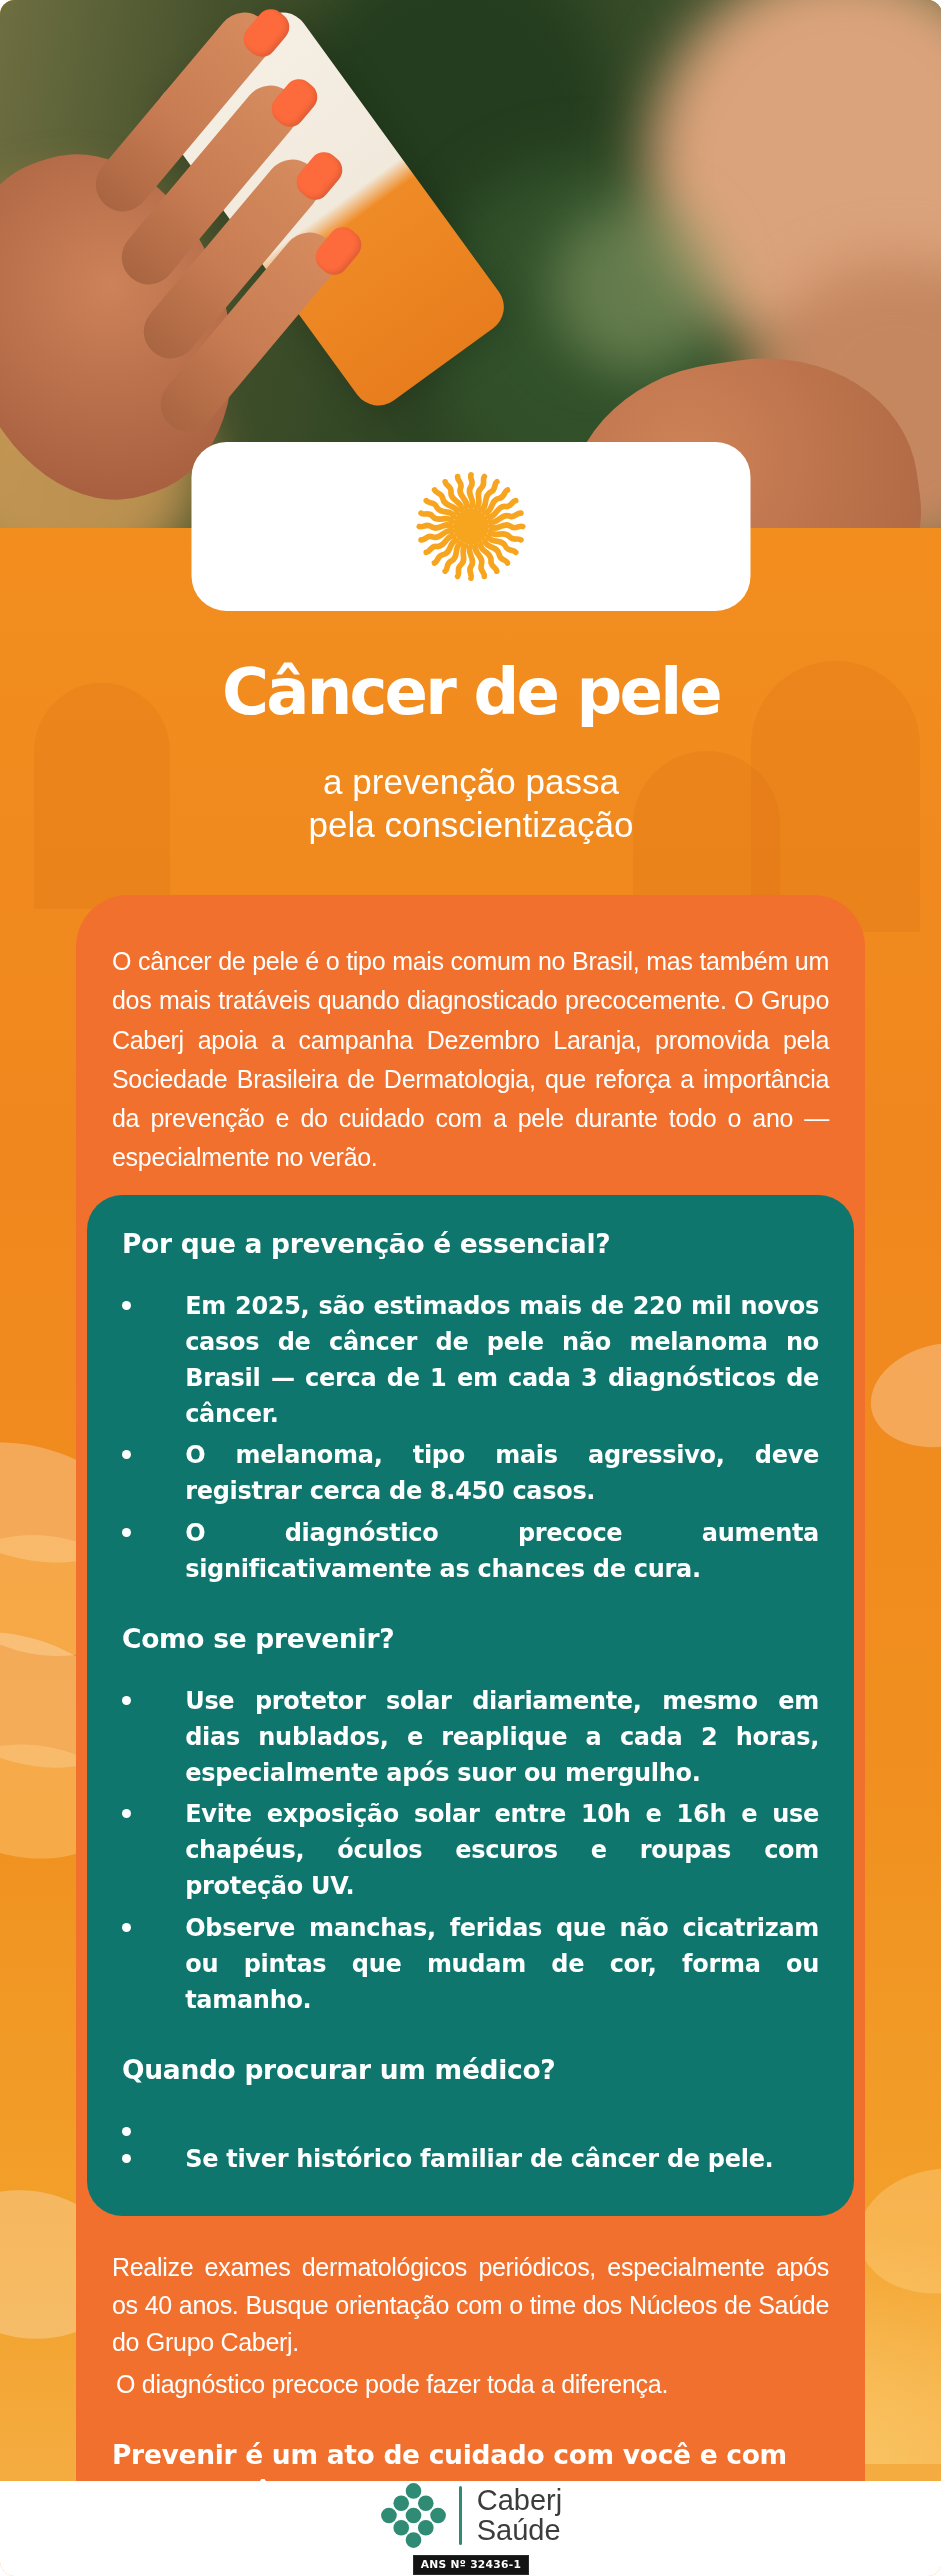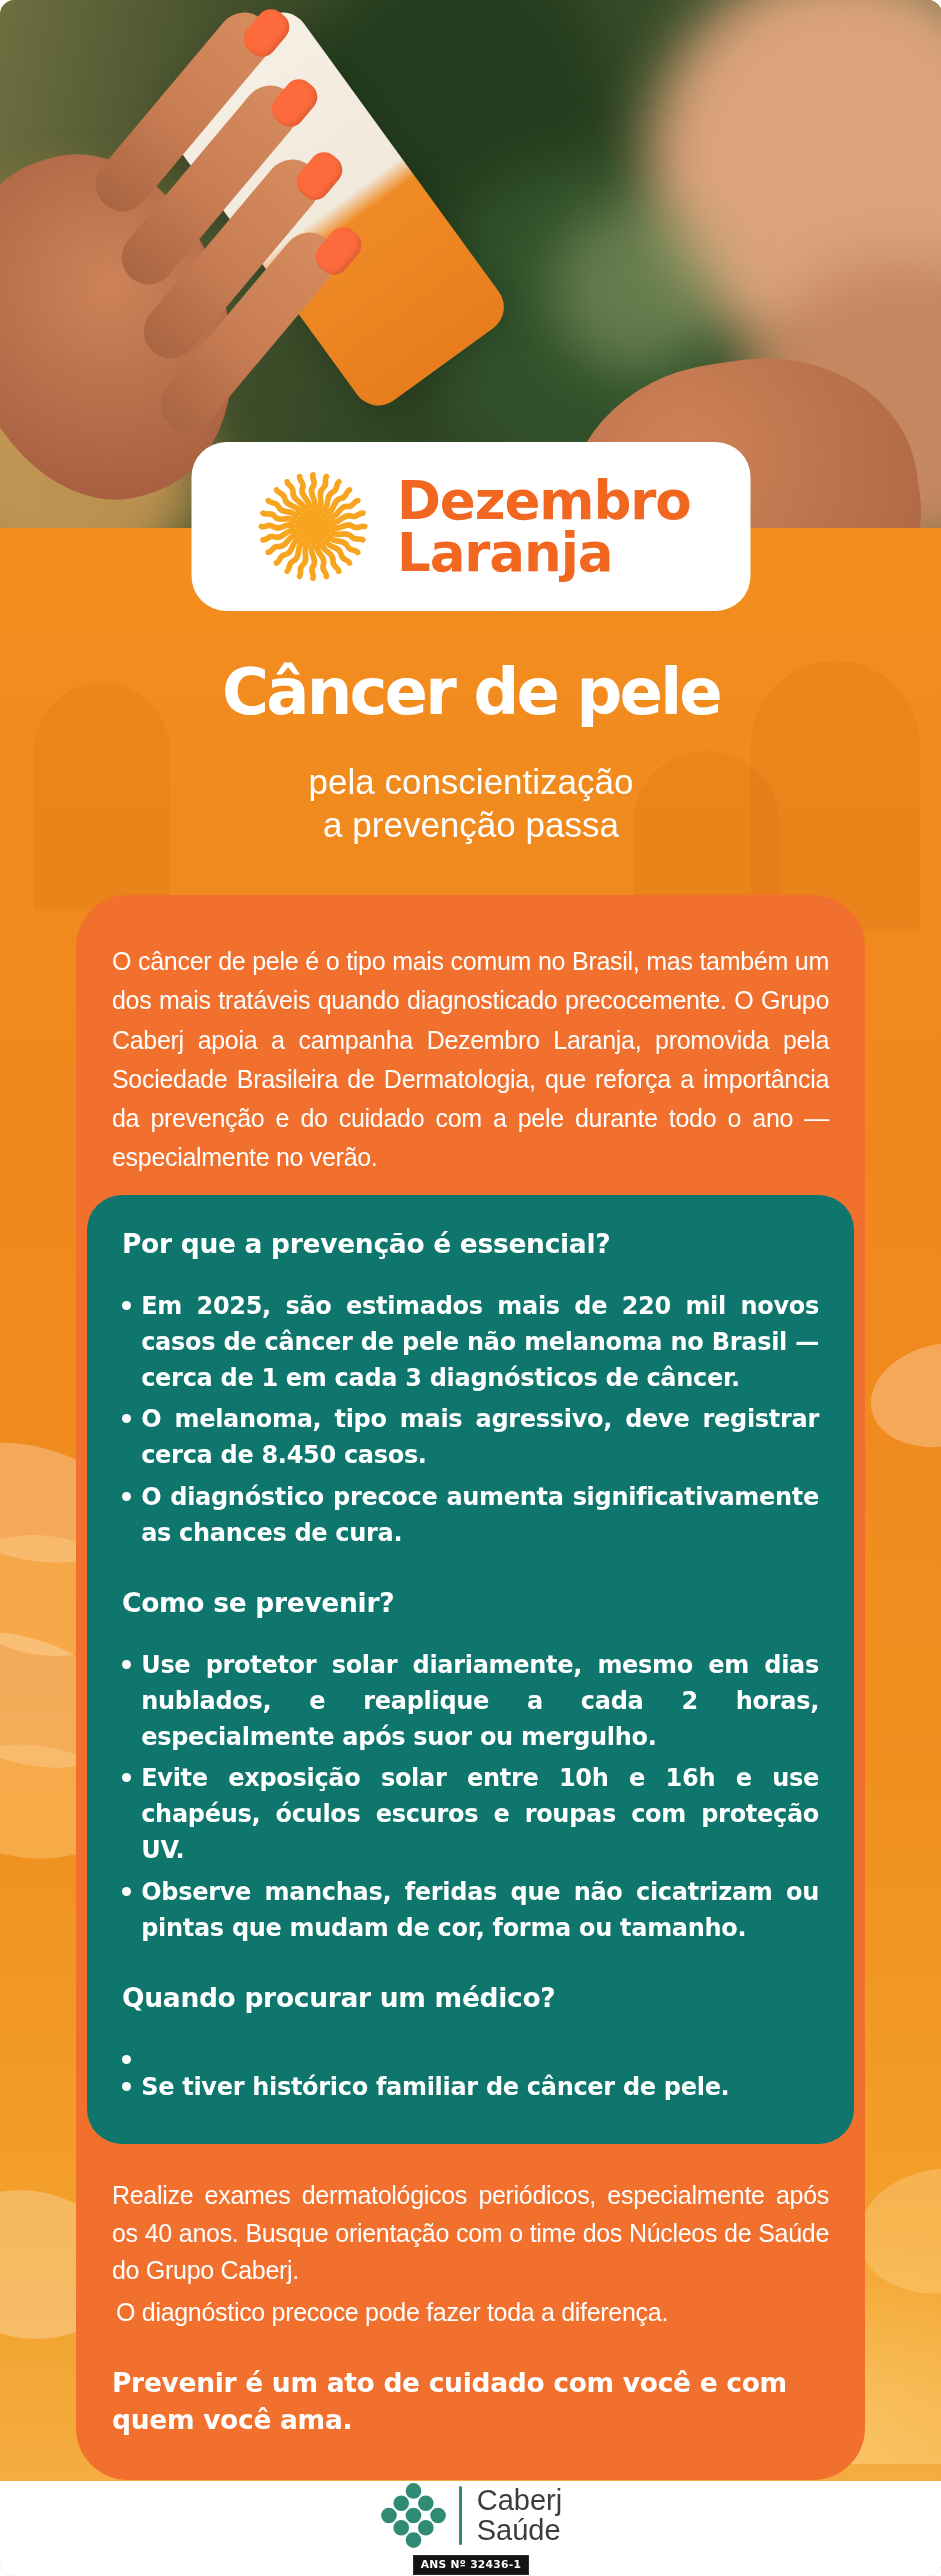--- a/index.html
+++ b/index.html
@@ -51,21 +51,21 @@
         padding:47px 36px 42px;box-sizing:border-box;color:#fff;}
   .intro{font-size:25px;line-height:1.57;text-align:justify;letter-spacing:-0.3px;margin:0;}
   .inner{background:#0f766e;border-radius:35px;margin:17px -25px 0;padding:33px 35px 33px;}
   .sec-heading{font-family:"DejaVu Sans",sans-serif;font-weight:bold;font-size:26.5px;
                letter-spacing:-0.3px;margin:0;}
   .sec{margin:0;}
   .sec + .sec{margin-top:36px;}
   ul.blist{list-style:none;margin:29px 0 0;padding:0;}
   ul.blist li{display:flex;align-items:flex-start;margin:0 0 5.6px;
               font-family:"DejaVu Sans",sans-serif;font-weight:bold;font-size:24px;
-              line-height:1.5;text-align:justify;letter-spacing:-0.3px;}
+              line-height:1.5;text-align:justify;letter-spacing:-0.3px;gap:44px;}
   .dot{flex:0 0 auto;width:9px;height:9px;border-radius:50%;background:#fff;margin:13px 10.2px 0 0;}
   .outro{margin:33px 0 0;font-size:25px;line-height:1.5;text-align:justify;letter-spacing:-0.3px;}
   .outro-p2{margin:4px;font-size:25px;line-height:1.5;letter-spacing:-0.3px;}
   .closing{margin:33px 0 0;font-family:"DejaVu Sans",sans-serif;font-weight:bold;
            font-size:26.5px;line-height:1.4;letter-spacing:-0.3px;}
   
   .footer{position:absolute;left:0;bottom:0;width:100%;height:95px;background:#ffffff;
           display:flex;flex-direction:column;align-items:center;justify-content:center;}
   .lockup{display:flex;align-items:center;}
   .divider{width:2.8px;height:59px;background:#2f8b74;margin:0 14.7px 0 12.4px;border-radius:1.7px;}
@@ -142,30 +142,26 @@
         <use href="#ray" transform="rotate(240 50 50)"></use>
         <use href="#ray" transform="rotate(255 50 50)"></use>
         <use href="#ray" transform="rotate(270 50 50)"></use>
         <use href="#ray" transform="rotate(285 50 50)"></use>
         <use href="#ray" transform="rotate(300 50 50)"></use>
         <use href="#ray" transform="rotate(315 50 50)"></use>
         <use href="#ray" transform="rotate(330 50 50)"></use>
         <use href="#ray" transform="rotate(345 50 50)"></use>
       </g>
     </svg>
-    <div class="badge-text">
-      <div>Dezembro</div>
-      <div>Laranja</div>
-    </div>
   </div>
 
   <h1 class="title" style="margin:0;">Câncer de pele</h1>
   <div class="subtitle">
+    <div>a prevenção passa</div>
     <div>pela conscientização</div>
-    <div>a prevenção passa</div>
   </div>
 
   <div class="card">
     <p class="intro">O câncer de pele é o tipo mais comum no Brasil, mas também um dos mais tratáveis quando diagnosticado precocemente. O Grupo Caberj apoia a campanha Dezembro Laranja, promovida pela Sociedade Brasileira de Dermatologia, que reforça a importância da prevenção e do cuidado com a pele durante todo o ano — especialmente no verão.</p>
 
     <div class="inner">
 
       <div class="sec">
         <h2 class="sec-heading">Por que a prevenção é essencial?</h2>
         <ul class="blist">

